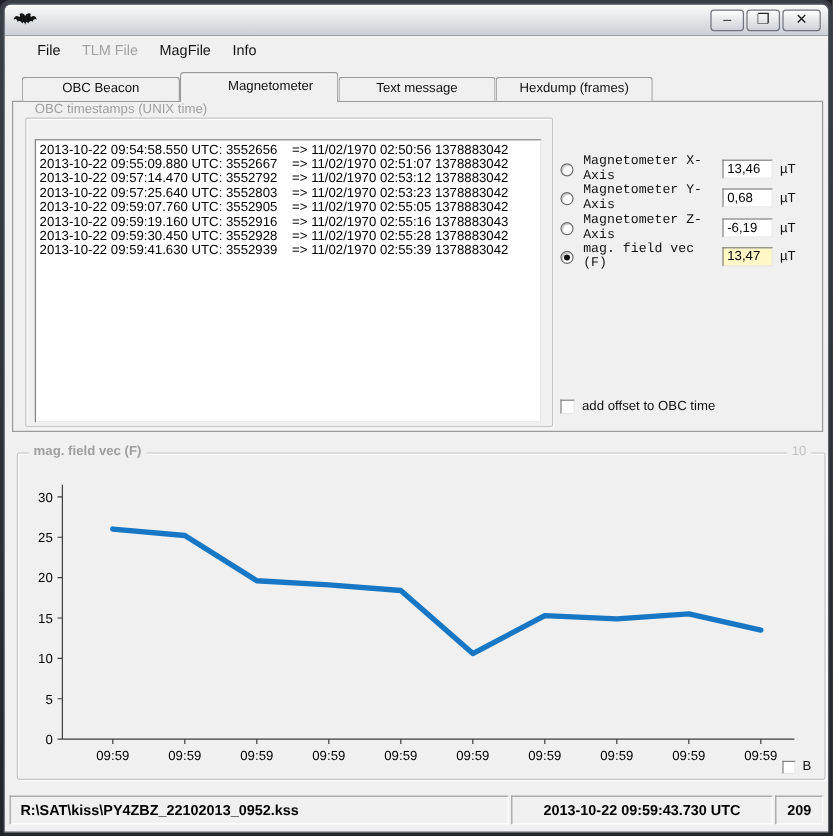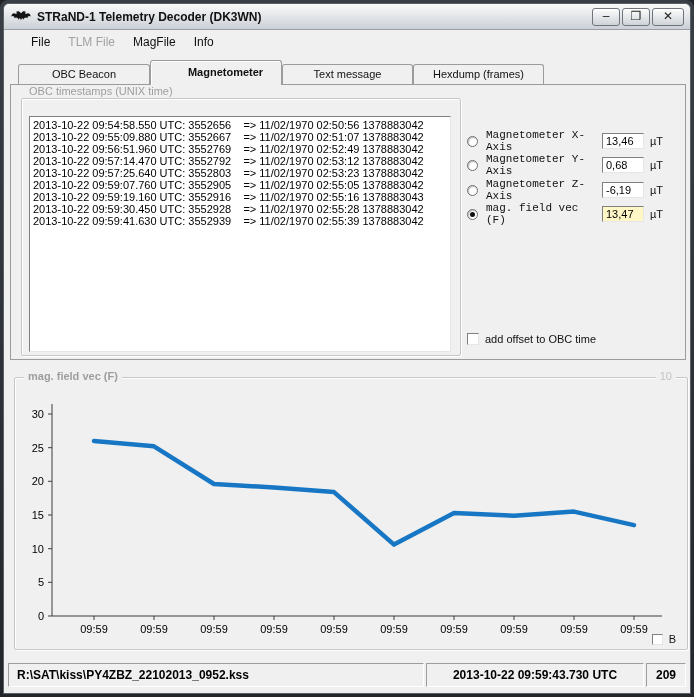--- a/index.html
+++ b/index.html
@@ -58,21 +58,21 @@
   .tabs-row{position:absolute;left:14px;top:56px;height:25px;display:flex;z-index:3;}
   .tab{
     height:20px;margin-top:4px;
     border:1px solid #9B9B9B;border-bottom:none;
     border-radius:3px 3px 0 0;
     background:var(--face);
     font-size:11px;line-height:19px;text-align:center;color:#111;
     position:relative;
   }
   .tab.selected{
-    height:25px;margin-top:0;line-height:23px;font-weight:bold;
+    height:25px;margin-top:0;line-height:23px;font-weight:normal;
     z-index:4;background:var(--face);
     box-shadow:inset 1px 1px 0 #fff;
     padding-left:19px;
   }
   .tabpage{
     position:absolute;left:6px;top:80px;width:676px;height:276px;
     border:1px solid #9B9B9B;background:var(--face);z-index:2;
   }
   
   .obc-groove{
@@ -159,21 +159,20 @@
 
 <div class="screen">
   <div class="window">
 
     <div class="titlebar">
       <span class="app-icon">
         <svg width="20" height="13" viewBox="0 0 24 16">
           <path d="M12 4 C10 1 8 1 6 2 C7 3 7 4 6 5 C3 3 1 4 0 8 C2 6.5 4 7.5 4 10 C6 8.5 8 9.5 9 12 C10 9.5 11 9.5 12 13 C13 9.5 14 9.5 15 12 C16 9.5 18 8.5 20 10 C20 7.5 22 6.5 24 8 C23 4 21 3 18 5 C17 4 17 3 18 2 C16 1 14 1 12 4 Z" fill="#141414"></path>
         </svg>
       </span>
-      <span class="title-text">STRaND-1 Telemetry Decoder (DK3WN)</span>
       <div class="win-controls">
         <div class="win-btn">–</div>
         <div class="win-btn">❐</div>
         <div class="win-btn close">✕</div>
       </div>
     </div>
 
     <div class="menubar">
       <span class="menu-item">File</span>
       <span class="menu-item disabled">TLM File</span>
@@ -187,21 +186,20 @@
       <div class="tab" style="width:131px">Text message</div>
       <div class="tab" style="width:131px">Hexdump (frames)</div>
     </div>
 
     <div class="tabpage">
       <span class="group-label">OBC timestamps (UNIX time)</span>
       <div class="obc-groove"></div>
       <div class="listbox">
           <div class="lb-row">2013-10-22 09:54:58.550 UTC: 3552656    =&gt; 11/02/1970 02:50:56 1378883042</div>
           <div class="lb-row">2013-10-22 09:55:09.880 UTC: 3552667    =&gt; 11/02/1970 02:51:07 1378883042</div>
-          <div class="lb-row">2013-10-22 09:56:51.960 UTC: 3552769    =&gt; 11/02/1970 02:52:49 1378883042</div>
           <div class="lb-row">2013-10-22 09:57:14.470 UTC: 3552792    =&gt; 11/02/1970 02:53:12 1378883042</div>
           <div class="lb-row">2013-10-22 09:57:25.640 UTC: 3552803    =&gt; 11/02/1970 02:53:23 1378883042</div>
           <div class="lb-row">2013-10-22 09:59:07.760 UTC: 3552905    =&gt; 11/02/1970 02:55:05 1378883042</div>
           <div class="lb-row">2013-10-22 09:59:19.160 UTC: 3552916    =&gt; 11/02/1970 02:55:16 1378883043</div>
           <div class="lb-row">2013-10-22 09:59:30.450 UTC: 3552928    =&gt; 11/02/1970 02:55:28 1378883042</div>
           <div class="lb-row">2013-10-22 09:59:41.630 UTC: 3552939    =&gt; 11/02/1970 02:55:39 1378883042</div>
         </div>
 
       <div class="readout-row" style="top:47px">
         <span class="radio"></span>

